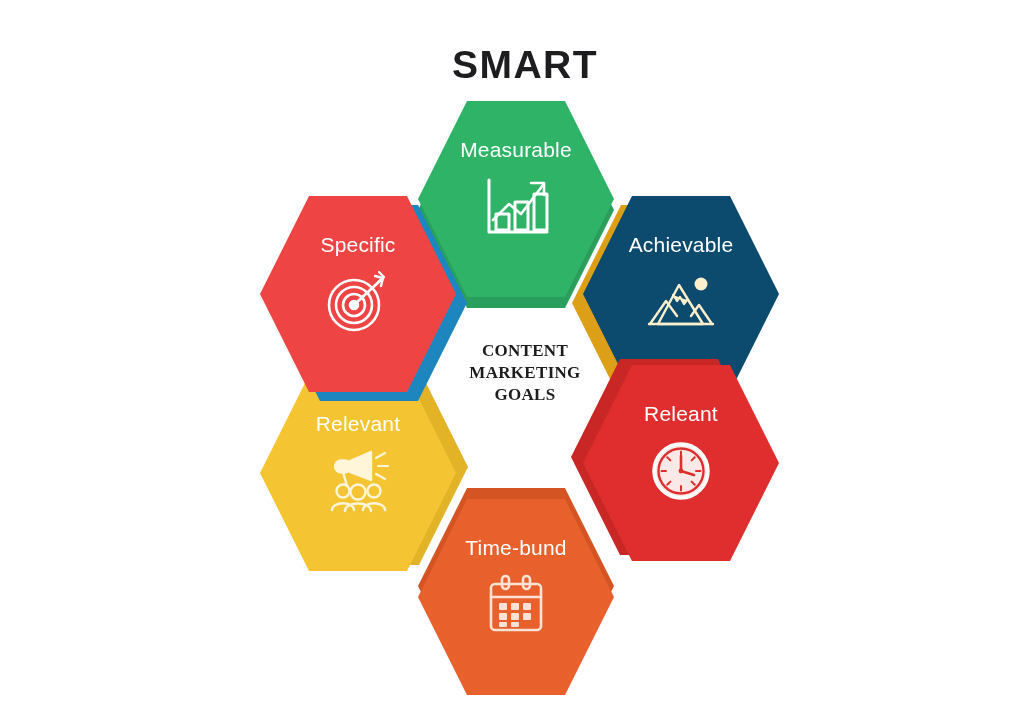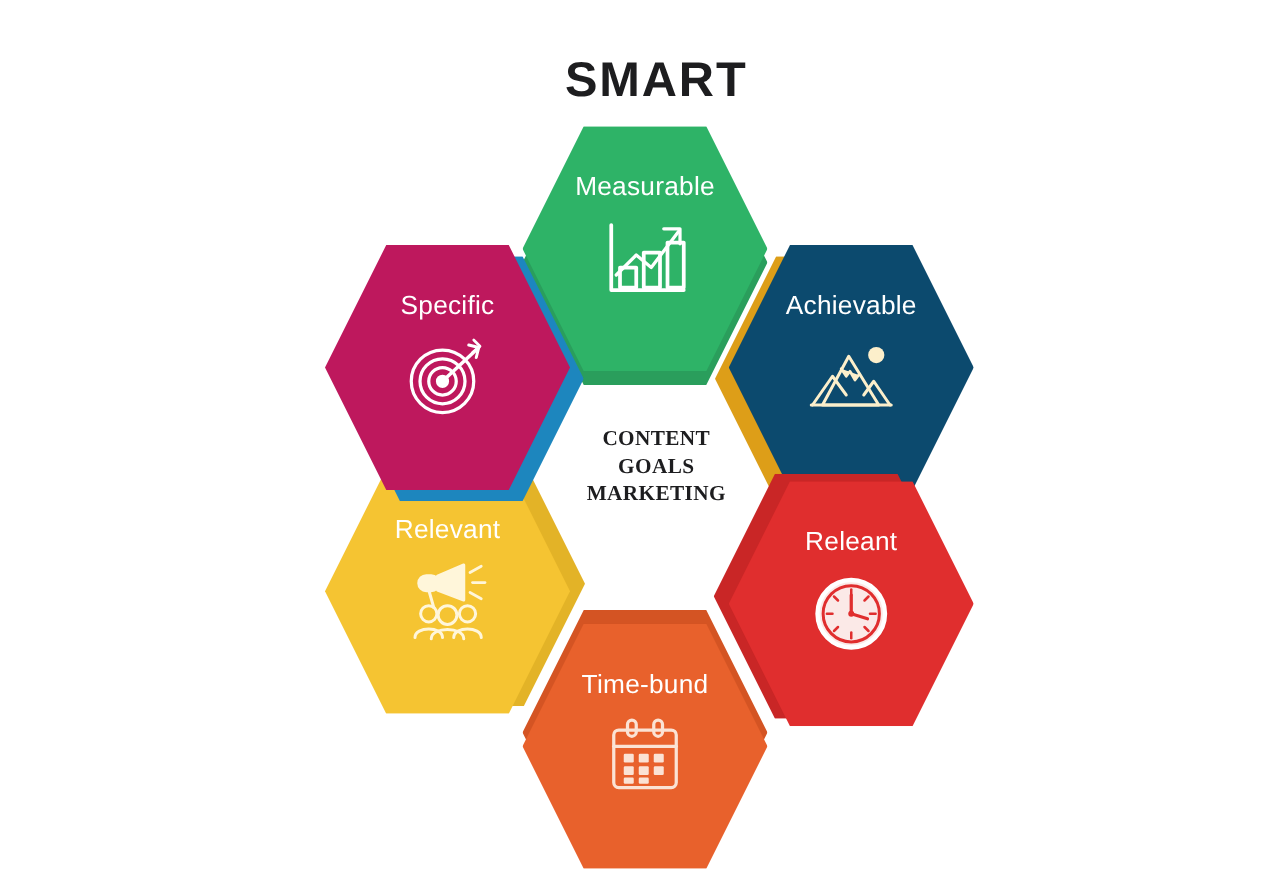--- a/index.html
+++ b/index.html
@@ -145,21 +145,21 @@
             <path d="M6 57 L22 34 L33 49"></path>
             <path d="M68 57 L55 38 L47 49"></path>
             <path d="M14 57 L35 18 L59 57 Z"></path>
             <path d="M29 28 L33 34 L36 30 L40 37 L43 33" stroke-width="2.2" fill="#FCEFCB"></path>
             <path d="M5 57 L69 57"></path>
           </svg>
         </div>
       </div>
     </div>
 
-    <div class="hex-cell" style="left:570px; top:385px;">
+    <div class="hex-cell" style="left:570px; top:365px;">
       <div class="hex-shadow" style="transform: translate(-12px, -6px); background: rgb(201, 38, 38);"></div>
       <div class="hex-body" style="background: rgb(224, 46, 46);">
         <div class="hex-label" style="color: rgb(255, 255, 255);">Releant</div>
         <div class="hex-icon">
           <svg viewBox="0 0 74 70" fill="none" stroke-linecap="round">
             <circle cx="37" cy="35" r="27" fill="#FBE9E7" stroke="#ffffff" stroke-width="3.5"></circle>
             <circle cx="37" cy="35" r="22.5" fill="none" stroke="#E02E2E" stroke-width="2.4"></circle>
             <g stroke="#E02E2E" stroke-width="2">
               <line x1="37" y1="15.5" x2="37" y2="20"></line>
               <line x1="37" y1="50" x2="37" y2="54.5"></line>
@@ -223,37 +223,37 @@
             <path d="M24 65 C24 55 50 55 50 65"></path>
             <circle cx="53" cy="45" r="6.5"></circle>
             <path d="M42 64 C42 55 64 55 64 64"></path>
           </svg>
         </div>
       </div>
     </div>
 
     <div class="hex-cell" style="left:247px; top:196px;">
       <div class="hex-shadow" style="transform: translate(11px, 9px); background: rgb(29, 134, 190);"></div>
-      <div class="hex-body" style="background: #be185d;">
+      <div class="hex-body" style="background: #ef4444;">
         <div class="hex-label" style="color: rgb(255, 255, 255);">Specific</div>
         <div class="hex-icon">
           <svg viewBox="0 0 74 70" fill="none" stroke="#ffffff" stroke-width="2.6" stroke-linecap="round" stroke-linejoin="round">
             <circle cx="33" cy="38" r="25"></circle>
             <circle cx="33" cy="38" r="18"></circle>
             <circle cx="33" cy="38" r="11"></circle>
             <circle cx="33" cy="38" r="4" fill="#ffffff"></circle>
             <line x1="33" y1="38" x2="62" y2="11" stroke-width="2.8"></line>
             <path d="M54 9 L62 11 L60 19" stroke-width="2.4"></path>
             <path d="M58 5 L63 10 L57 15" stroke-width="2.2"></path>
           </svg>
         </div>
       </div>
     </div>
 
   </div>
 
   <div class="center-text" style="color: rgb(29, 29, 31);">
     <div>CONTENT</div>
+    <div>MARKETING</div>
     <div>GOALS</div>
-    <div>MARKETING</div>
   </div>
 
 </div>
 
 </body></html>

